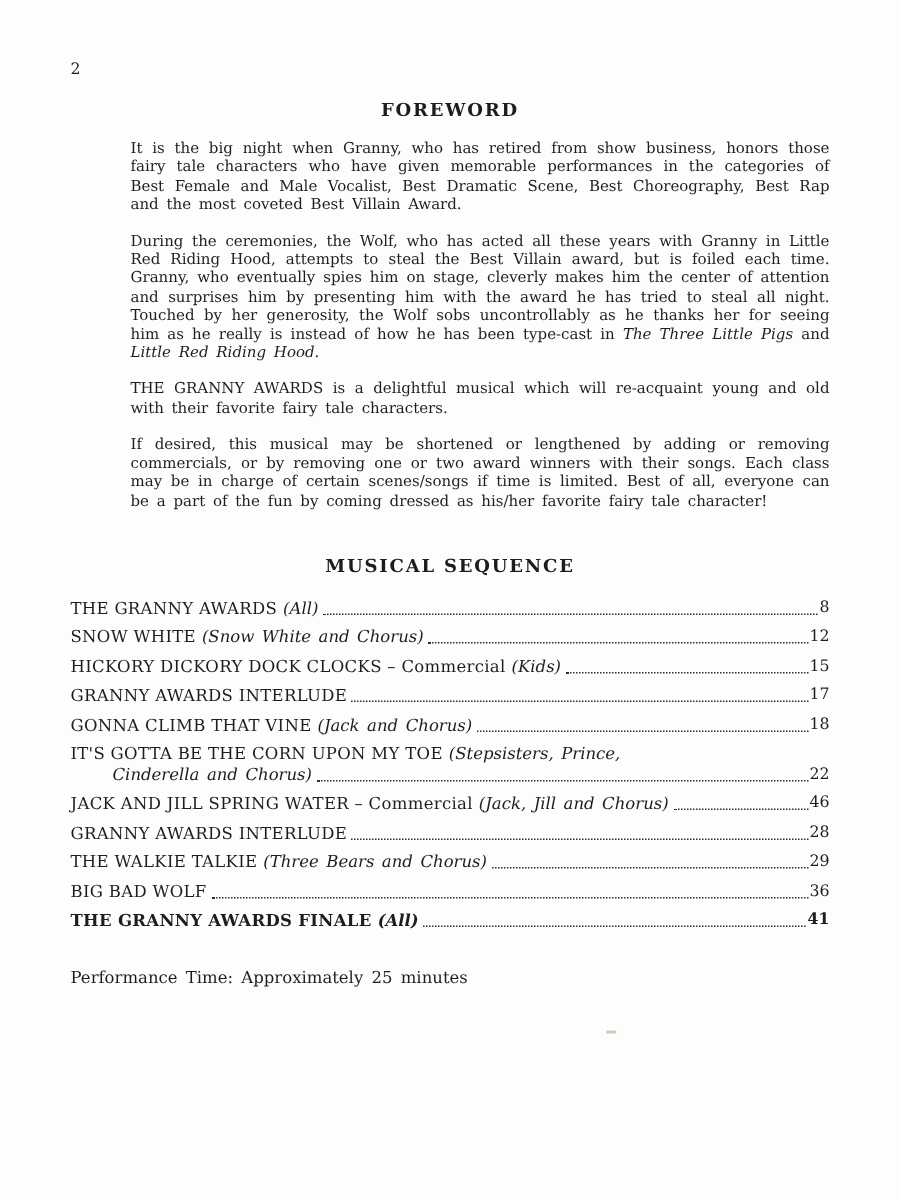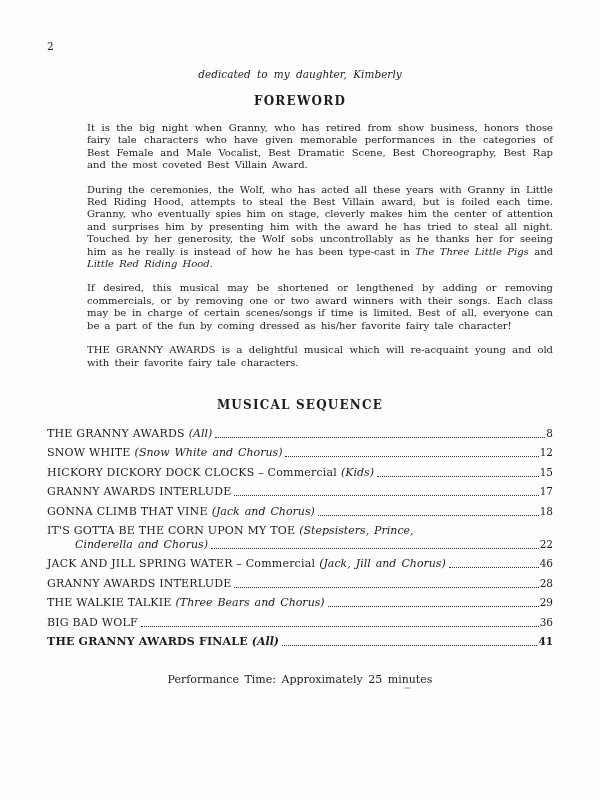--- a/index.html
+++ b/index.html
@@ -69,48 +69,46 @@
   .toc-cast.nolead { margin-left: 4px; }
   .toc-leader {
     flex: 1 1 auto;
     min-width: 12px;
     border-bottom: 1px dotted #2e2e2e;
     margin: 0 1px 2.5px 3px;
   }
   .toc-page { font-size: 10.5px; }
 
   .footer-note {
-    text-align: center;
     font-size: 11px;
     line-height: 14px;
     margin-top: 24px;
     word-spacing: 2px;
   }
   .scan-artifact {
     position: absolute;
     left: 404px;
     top: 687px;
     width: 7px;
     height: 1.5px;
     background: #c9c9c5;
     border-radius: 1px;
   }
 </style>
 </head>
 <body>
 
 <div class="page">
   <div class="page-number">2</div>
-  <div class="dedication">dedicated to my daughter, Kimberly</div>
   <h1 class="heading">FOREWORD</h1>
   <div class="paragraphs">
       <p class="para"><span>It is the big night when Granny, who has retired from show business, honors those fairy tale characters who have given memorable performances in the categories of Best Female and Male Vocalist, Best Dramatic Scene, Best Choreography, Best Rap and the most coveted Best Villain Award.</span></p>
       <p class="para"><span>During the ceremonies, the Wolf, who has acted all these years with Granny in Little Red Riding Hood, attempts to steal the Best Villain award, but is foiled each time. Granny, who eventually spies him on stage, cleverly makes him the center of attention and surprises him by presenting him with the award he has tried to steal all night. Touched by her generosity, the Wolf sobs uncontrollably as he thanks her for seeing him as he really is instead of how he has been type-cast in </span><span class="it">The Three Little Pigs</span><span> and </span><span class="it">Little Red Riding Hood</span><span>.</span></p>
+      <p class="para"><span>THE GRANNY AWARDS is a delightful musical which will re-acquaint young and old with their favorite fairy tale characters.</span></p>
       <p class="para"><span>If desired, this musical may be shortened or lengthened by adding or removing commercials, or by removing one or two award winners with their songs. Each class may be in charge of certain scenes/songs if time is limited. Best of all, everyone can be a part of the fun by coming dressed as his/her favorite fairy tale character!</span></p>
-      <p class="para"><span>THE GRANNY AWARDS is a delightful musical which will re-acquaint young and old with their favorite fairy tale characters.</span></p>
     </div>
   <h1 class="heading heading-ms">MUSICAL SEQUENCE</h1>
   <div class="toc">
       <div class="toc-item">
         <div class="toc-row">
           <span class="toc-title">THE GRANNY AWARDS</span>
           <span class="toc-cast">(All)</span>
           <div class="toc-leader"></div>
           <span class="toc-page">8</span>
         </div>

